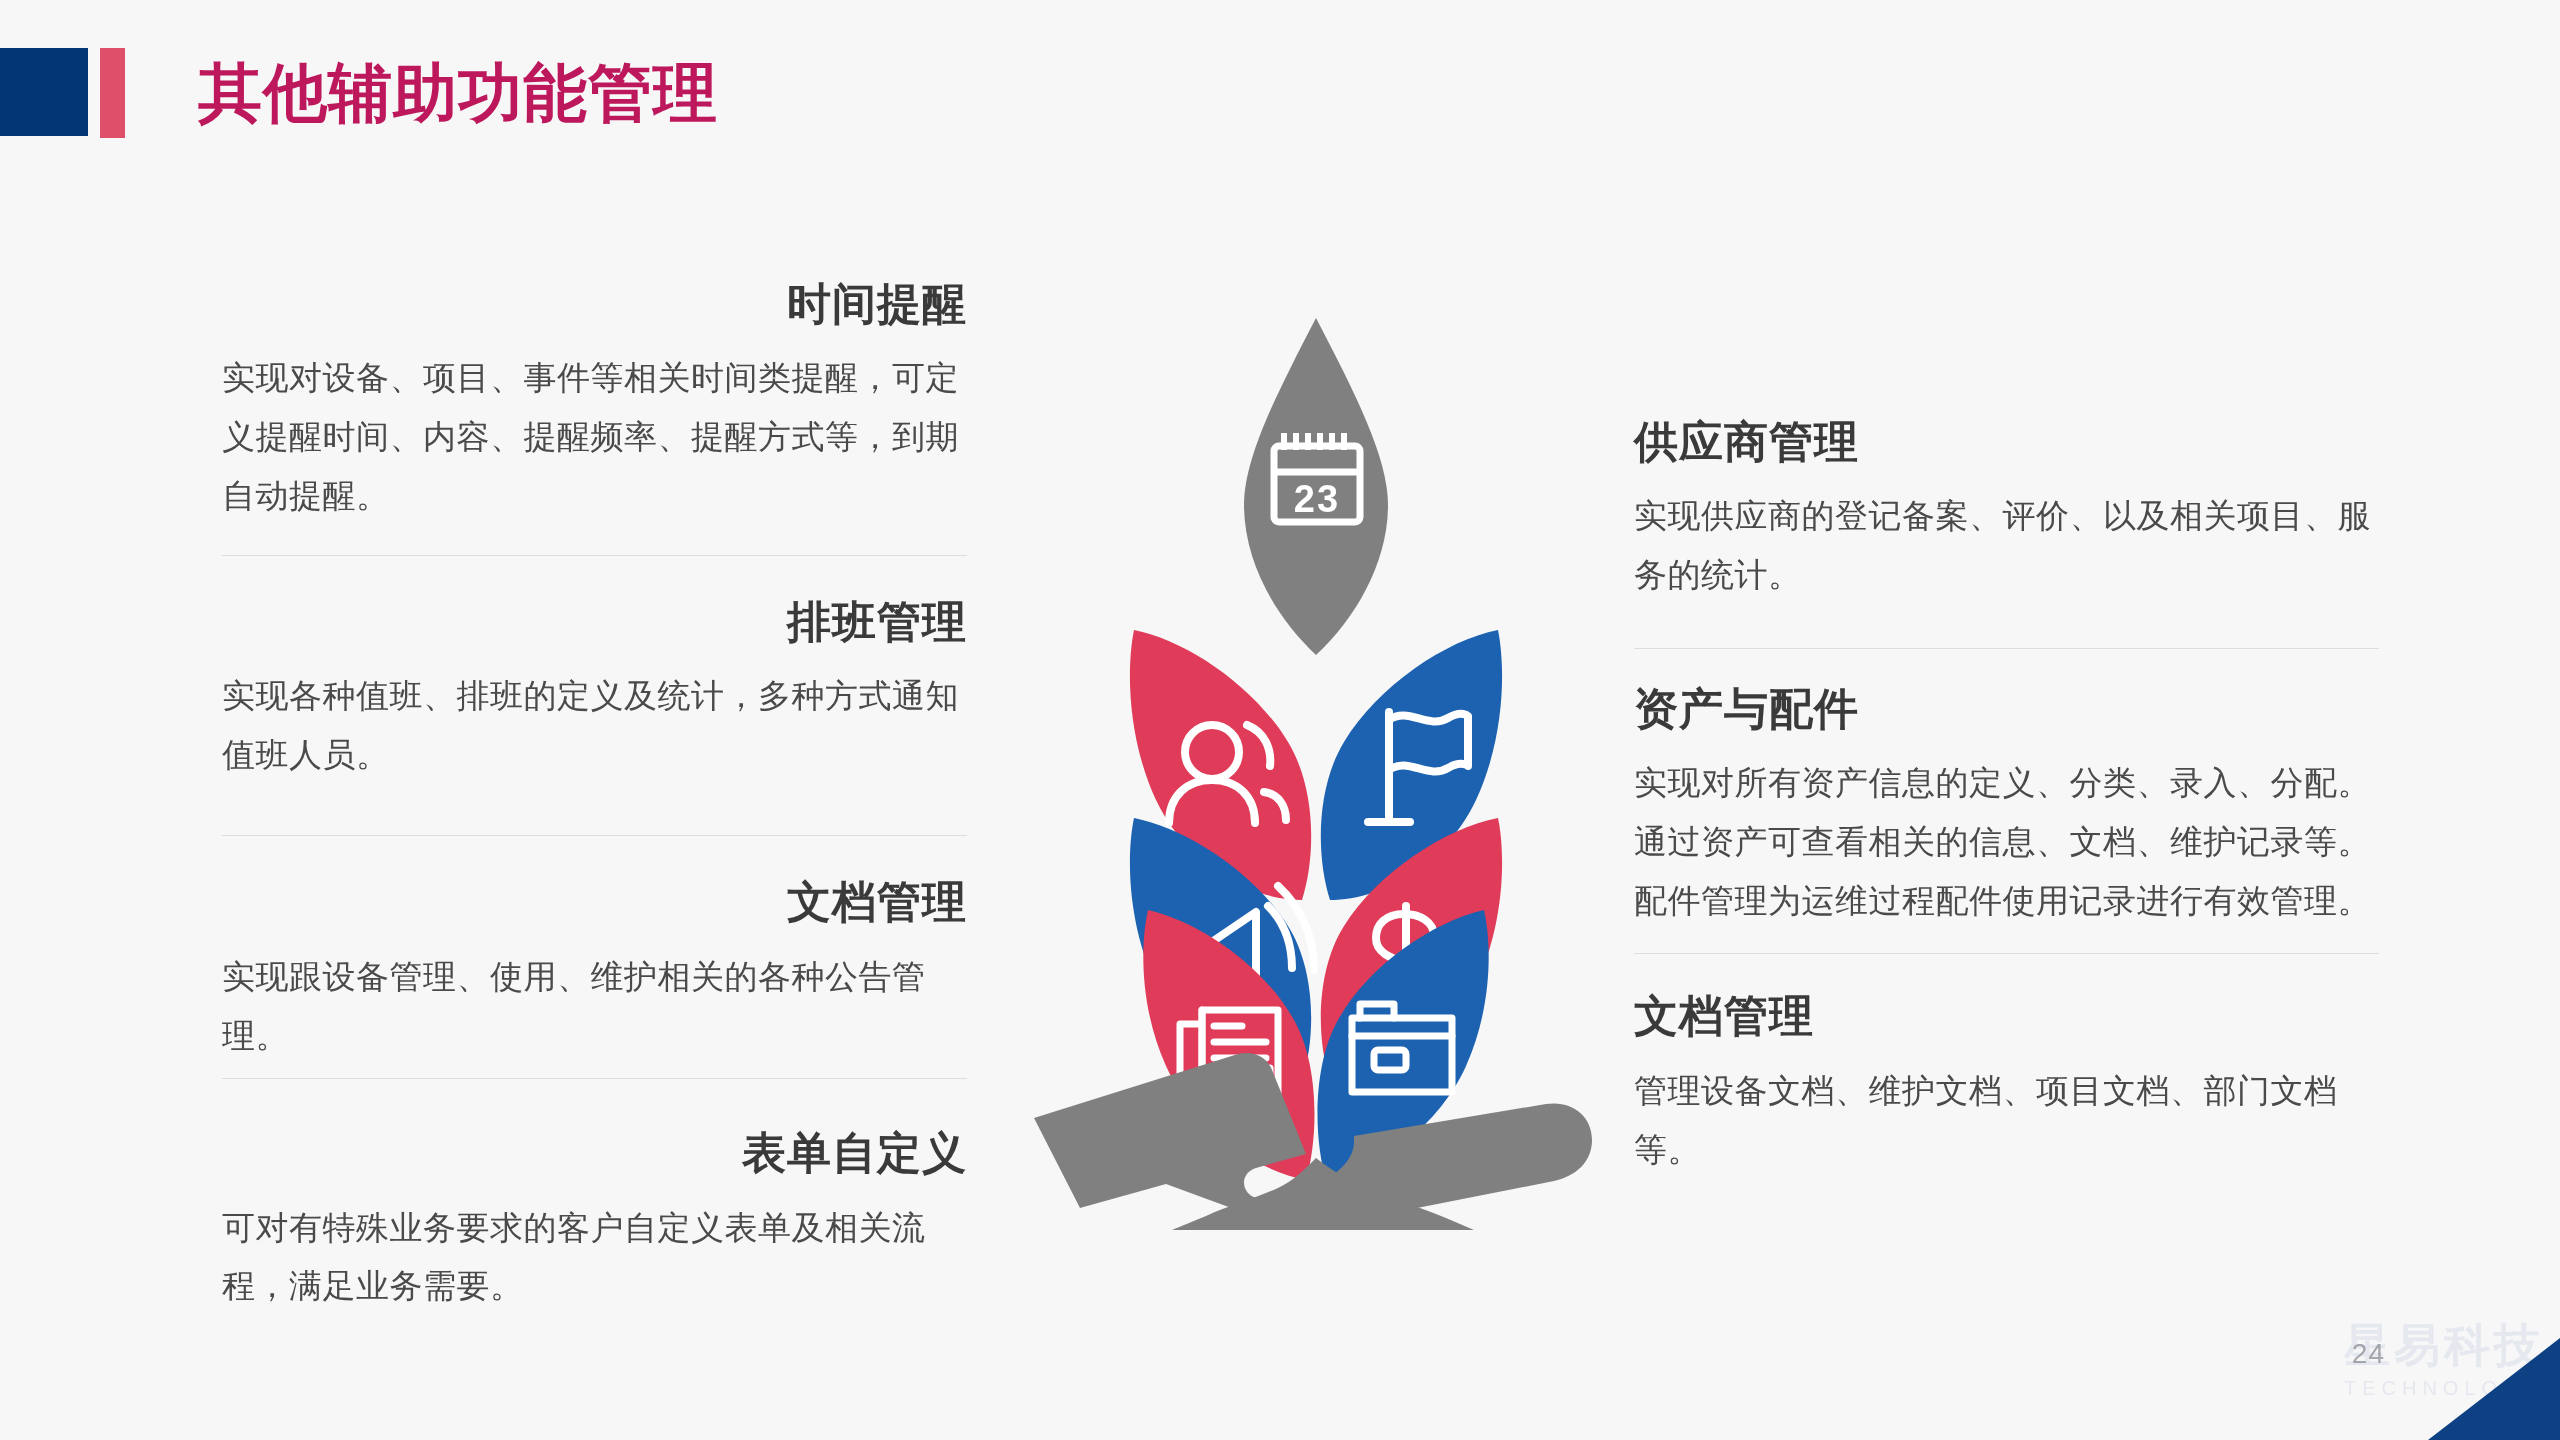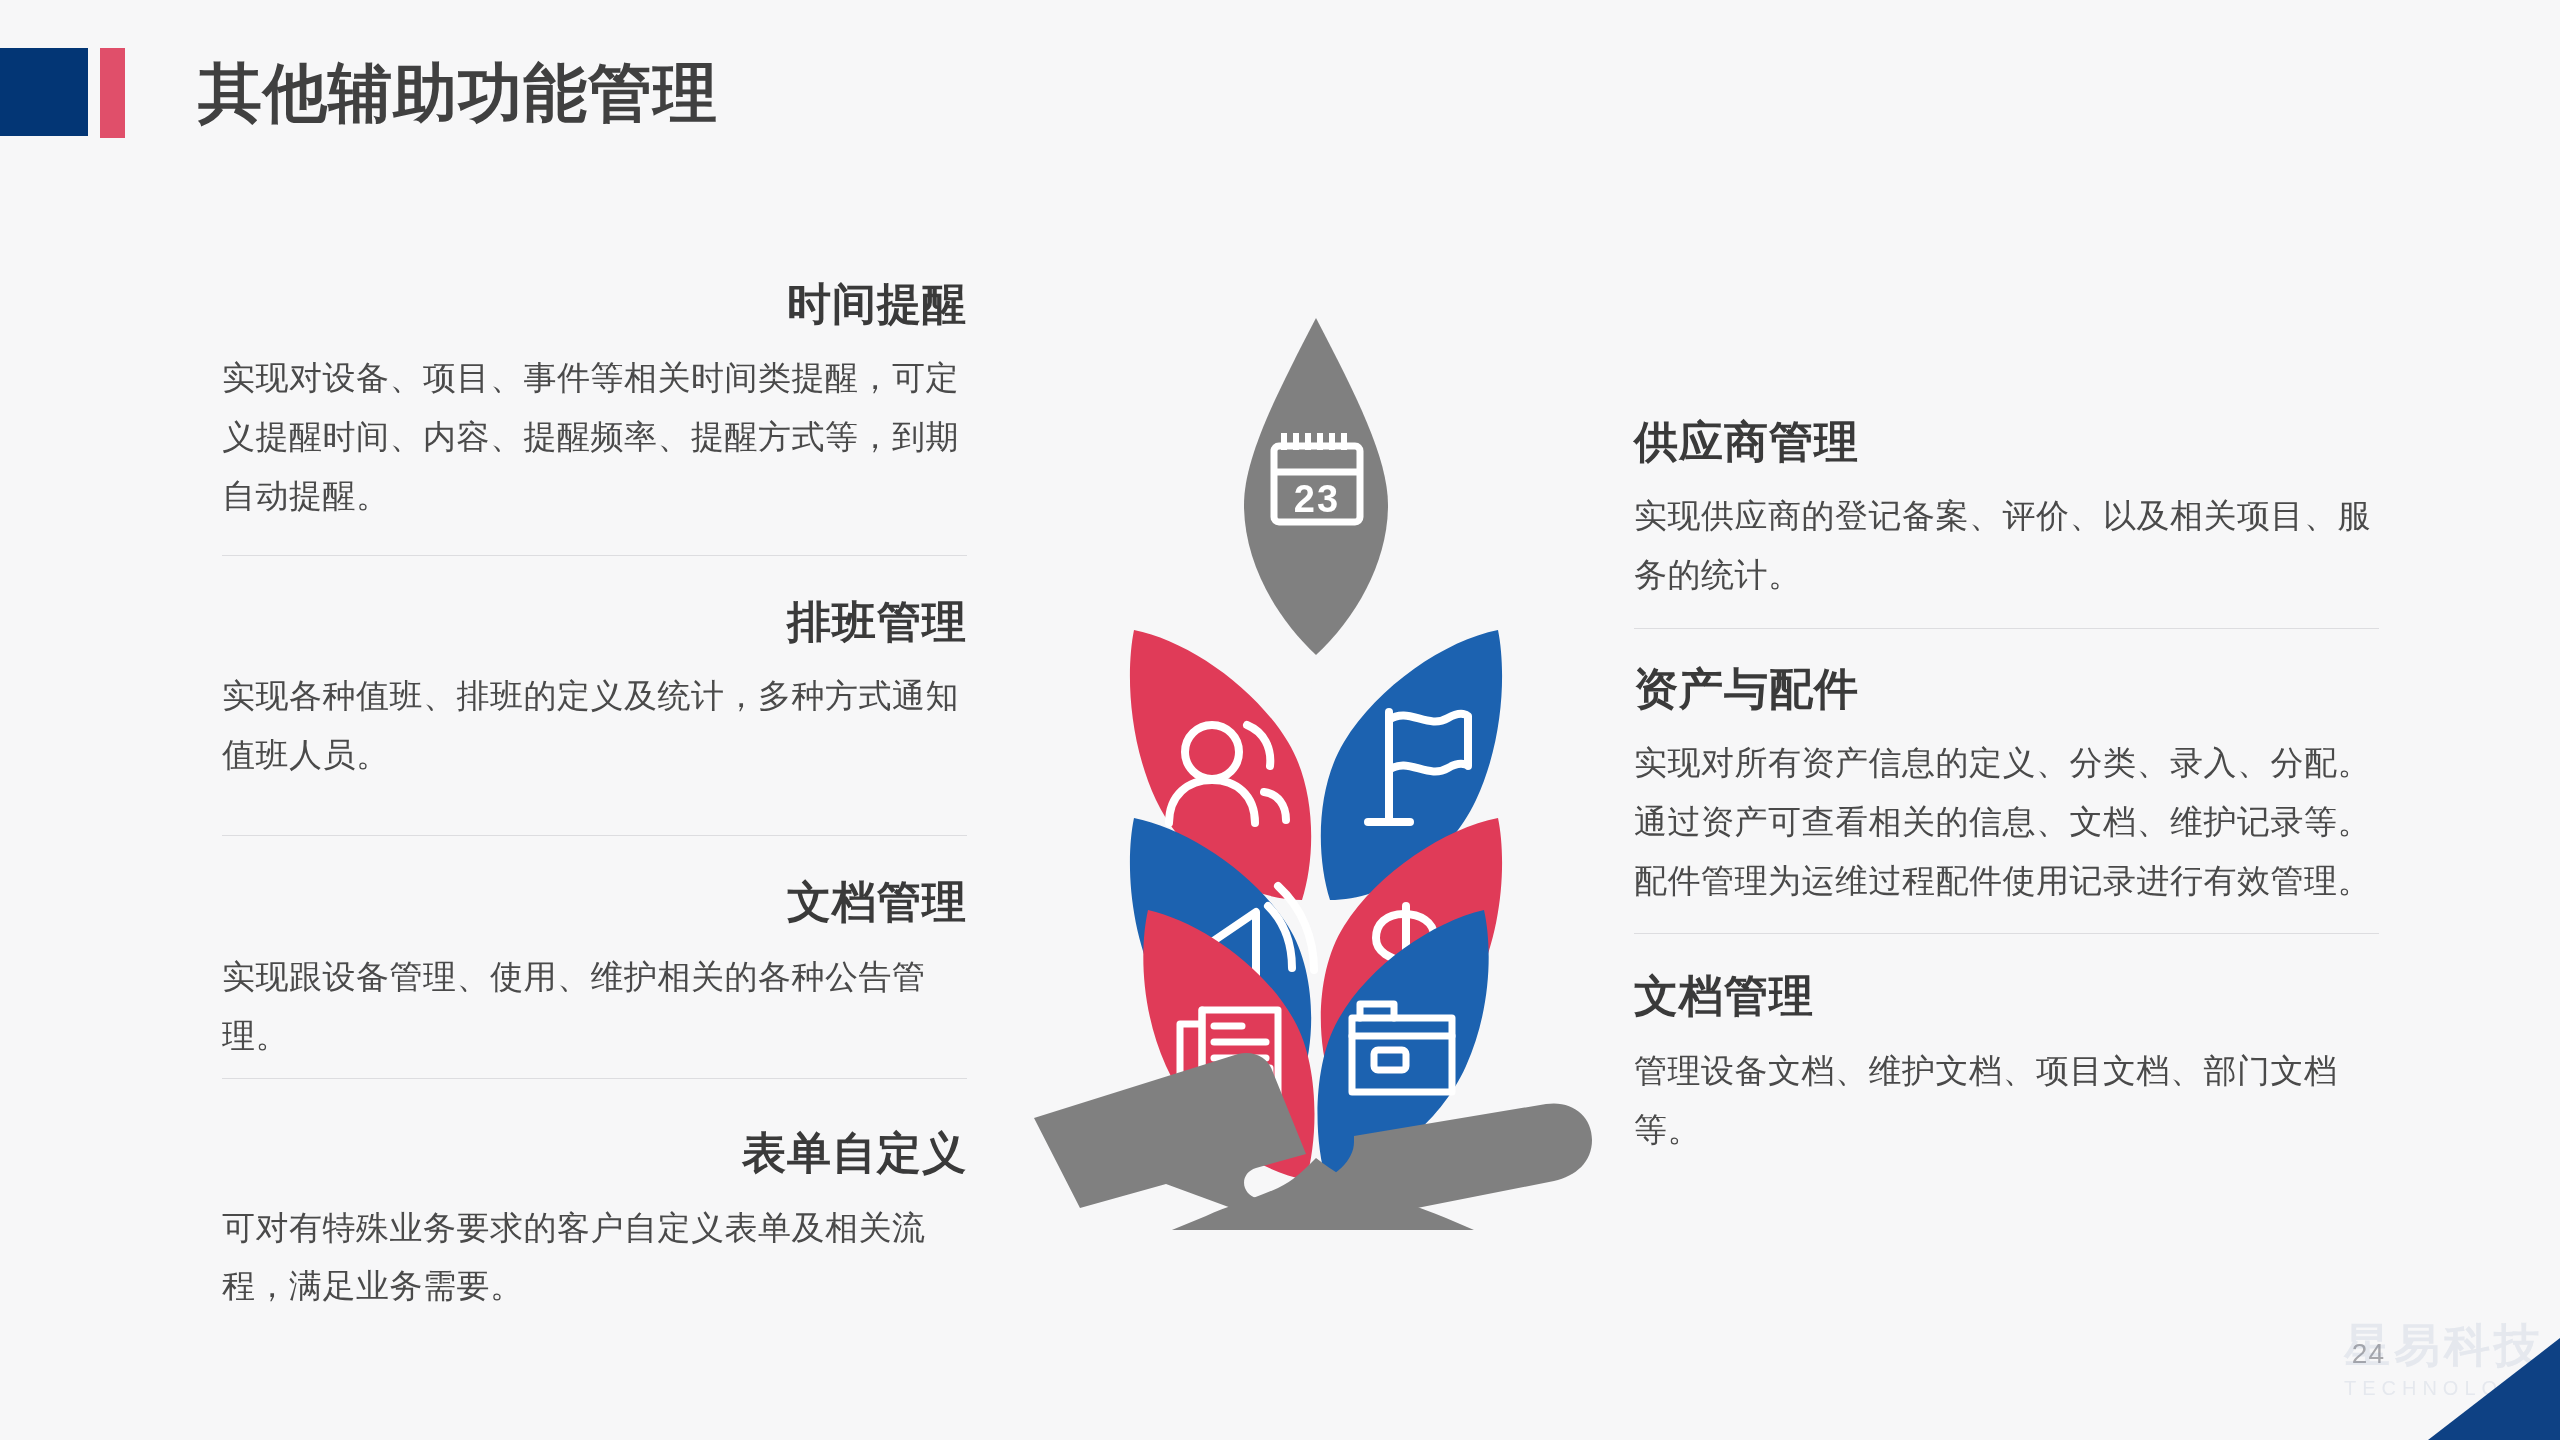--- a/index.html
+++ b/index.html
@@ -38,21 +38,21 @@
   }
   .page-title {
     position: absolute;
     left: 198px;
     top: 48px;
     height: 90px;
     display: flex;
     align-items: center;
     font-size: 64px;
     font-weight: bold;
-    color: #404040;
+    color: #be185d;
     letter-spacing: 1px;
     white-space: nowrap;
   }
 
   
   .col {
     position: absolute;
     top: 262px;
     width: 745px;
   }
@@ -95,21 +95,21 @@
 
   
   .col-left  { top: 274px; }
   .col-right { top: 412px; }
 
   .col-left .feature:nth-child(1) { padding-bottom: 30px; }
   .col-left .feature:nth-child(2) { padding-top: 36px; padding-bottom: 52px; }
   .col-left .feature:nth-child(3) { padding-top: 36px; padding-bottom: 14px; }
   .col-left .feature:nth-child(4) { padding-top: 44px; }
 
-  .col-right .feature:nth-child(1) { padding-bottom: 24px; }
+  .col-right .feature:nth-child(1) { padding-bottom: 44px; }
   .col-right .feature:nth-child(2) { padding-top: 30px; padding-bottom: 24px; }
   .col-right .feature:nth-child(3) { padding-top: 32px; }
 
   
   .graphic {
     position: absolute;
     left: 1016px;
     top: 300px;
     width: 600px;
     height: 930px;

